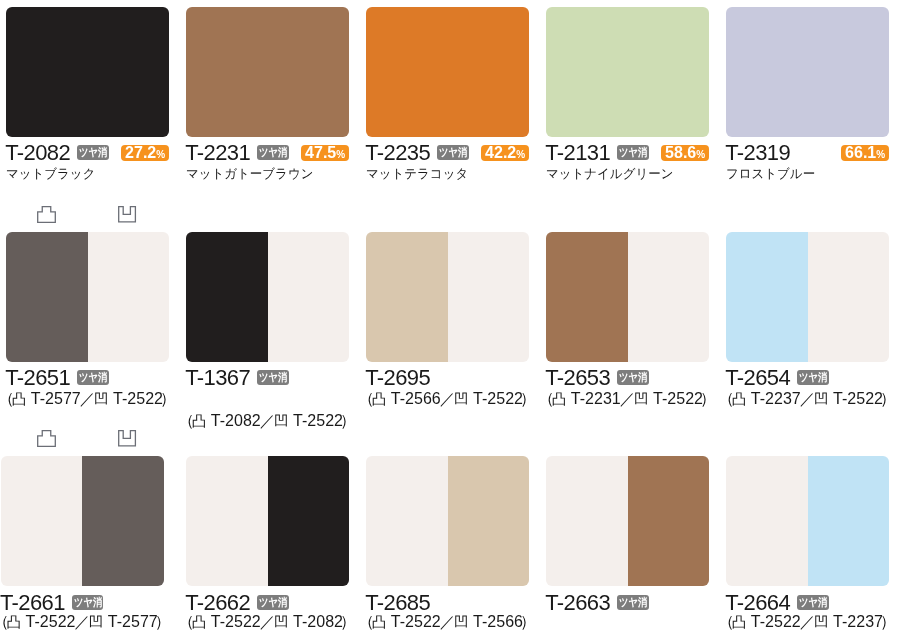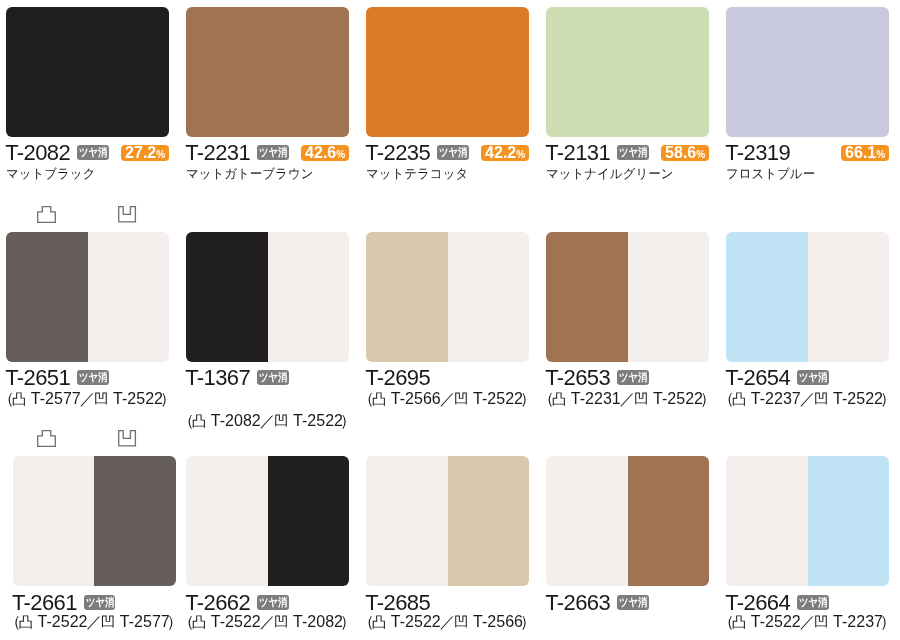--- a/index.html
+++ b/index.html
@@ -51,21 +51,21 @@
         <span class="matte" style="left: 70.9062px;"><span>ツヤ消</span></span>
         <span class="gloss"><span>27.2</span><span class="pct">%</span></span>
       </div>
       <div class="jname" style="top:167.15px">マットブラック</div>
     </div>
     <div class="cell" style="left:186.25px">
       <div class="swatch" style="top: 7px; height: 130px; background: rgb(160, 116, 83);"></div>
       <div class="titleline" style="top:142.9px">
         <span class="code">T-2231</span>
         <span class="matte" style="left: 70.9062px;"><span>ツヤ消</span></span>
-        <span class="gloss"><span>42.6</span><span class="pct">%</span></span>
+        <span class="gloss"><span>47.5</span><span class="pct">%</span></span>
       </div>
       <div class="jname" style="top:167.15px">マットガトーブラウン</div>
     </div>
     <div class="cell" style="left:366.25px">
       <div class="swatch" style="top: 7px; height: 130px; background: rgb(221, 122, 39);"></div>
       <div class="titleline" style="top:142.9px">
         <span class="code">T-2235</span>
         <span class="matte" style="left: 70.9062px;"><span>ツヤ消</span></span>
         <span class="gloss"><span>42.2</span><span class="pct">%</span></span>
       </div>
@@ -165,21 +165,21 @@
           <svg viewBox="0 0 19 17" aria-hidden="true">
             <path d="M5.25 0.7 L13.75 0.7 L13.75 5.9 L18.3 5.9 L18.3 16.3 L0.7 16.3 L0.7 5.9 L5.25 5.9 Z" fill="none" stroke="#6b6e76" stroke-width="1.3"></path>
           </svg>
         </span>
       <span class="shape-icon" style="left:112px">
           <svg viewBox="0 0 19 17" aria-hidden="true">
             <path d="M0.7 0.7 L5.2 0.7 L5.2 8.4 L12.4 8.4 L12.4 0.7 L17.4 0.7 L17.4 15.9 L0.7 15.9 Z" fill="none" stroke="#6b6e76" stroke-width="1.3"></path>
           </svg>
         </span>
     </div>
-    <div class="cell" style="left:13px">
+    <div class="cell" style="left:1px">
       <div class="swatch" style="top:456.2px;height:130px">
           <div class="half l" style="background: rgb(244, 239, 236);"></div>
           <div class="half r" style="background: rgb(101, 93, 90);"></div>
         </div>
       <div class="titleline" style="top:592.85px">
         <span class="code">T-2661</span>
         <span class="matte" style="left: 70.9062px;"><span>ツヤ消</span></span>
       </div>
       <div class="mix" style="top:614.4px"><span class="paren-open">（</span><span class="cjk">凸</span> T-2522<span class="slash">／</span><span class="cjk">凹</span> T-2577<span class="paren-close">）</span></div>
     </div>

